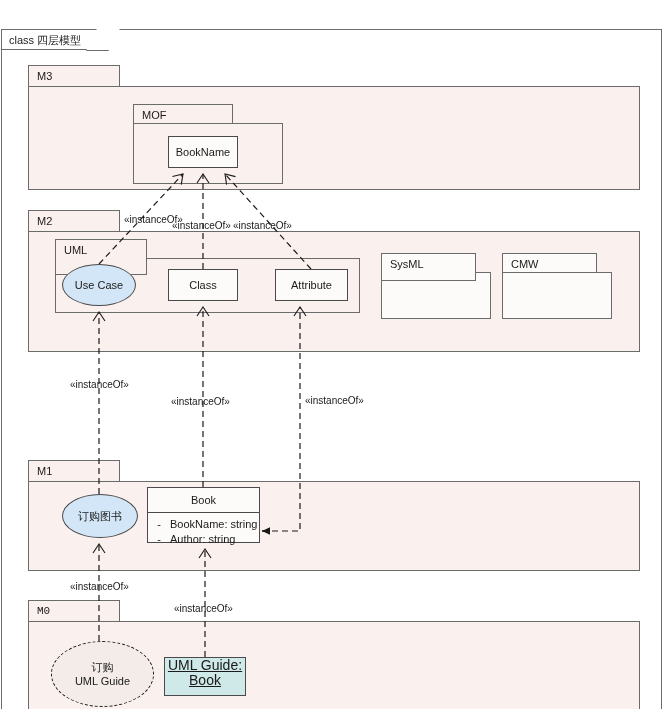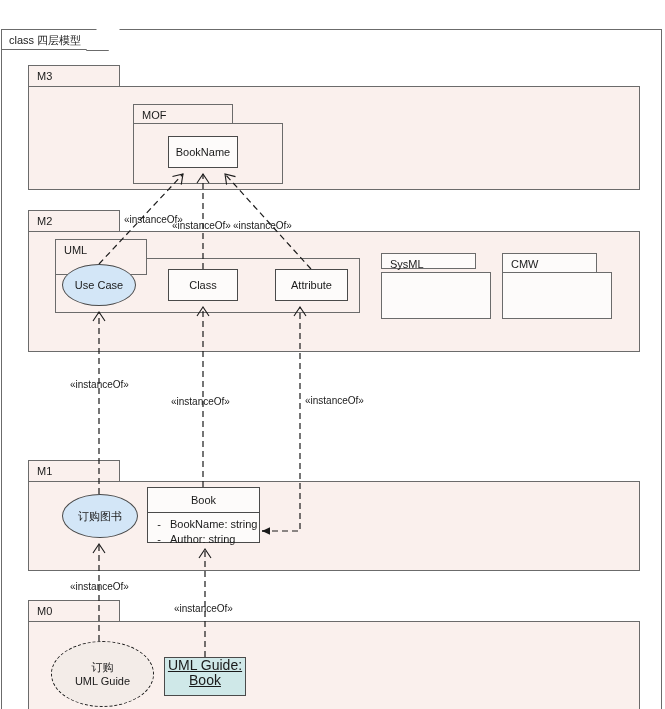--- a/index.html
+++ b/index.html
@@ -202,21 +202,21 @@
 
   <div class="node" style="left:168px; top:241px; width:70px; height:32px;">
     <div class="node-title" style="line-height:22px; padding:4px 2px;">Class</div>
   </div>
 
   <div class="node" style="left:275px; top:241px; width:73px; height:32px;">
     <div class="node-title" style="line-height:22px; padding:4px 2px;">Attribute</div>
   </div>
 
   <div class="pkg pkg-empty" style="left:381px; top:225px; width:110px; height:66px;">
-    <div class="pkg-tab" style="left:0; top:0; width:95px; height:16px;">SysML</div>
+    <div class="pkg-tab" style="left:0; top:0; width:95px; height:28px;">SysML</div>
     <div class="pkg-body" style="left:0; top:19px; width:110px; height:47px;"></div>
   </div>
 
   <div class="pkg pkg-empty" style="left:502px; top:225px; width:110px; height:66px;">
     <div class="pkg-tab" style="left:0; top:0; width:95px; height:20px;">CMW</div>
     <div class="pkg-body" style="left:0; top:19px; width:110px; height:47px;"></div>
   </div>
 
   <div class="pkg" style="left:28px; top:432px; width:612px; height:111px;">
     <div class="pkg-tab" style="left:0; top:0; width:92px; height:22px;">M1</div>
@@ -235,21 +235,21 @@
         <span class="attr-text">BookName: string</span>
       </div>
       <div class="attr-row">
         <span class="attr-vis">-</span>
         <span class="attr-text">Author: string</span>
       </div>
     </div>
   </div>
 
   <div class="pkg" style="left:28px; top:572px; width:612px; height:118px;">
-    <div class="pkg-tab" style="left:0; top:0; width:92px; height:22px;">M0</div>
+    <div class="pkg-tab" style="left:0; top:0; width:92px; height:22px;font-family:Liberation Mono, monospace;">M0</div>
     <div class="pkg-body" style="left:0; top:21px; width:612px; height:97px;"></div>
   </div>
 
   <div class="ellipse ellipse-dashed" style="left:51px; top:613px; width:103px; height:66px; flex-direction:column;">
     <span>订购</span>
     <span>UML Guide</span>
   </div>
 
   <div class="object-box" style="left:164px; top:629px; width:82px; height:39px; flex-direction:column;">
     <span class="u">UML Guide:</span>

